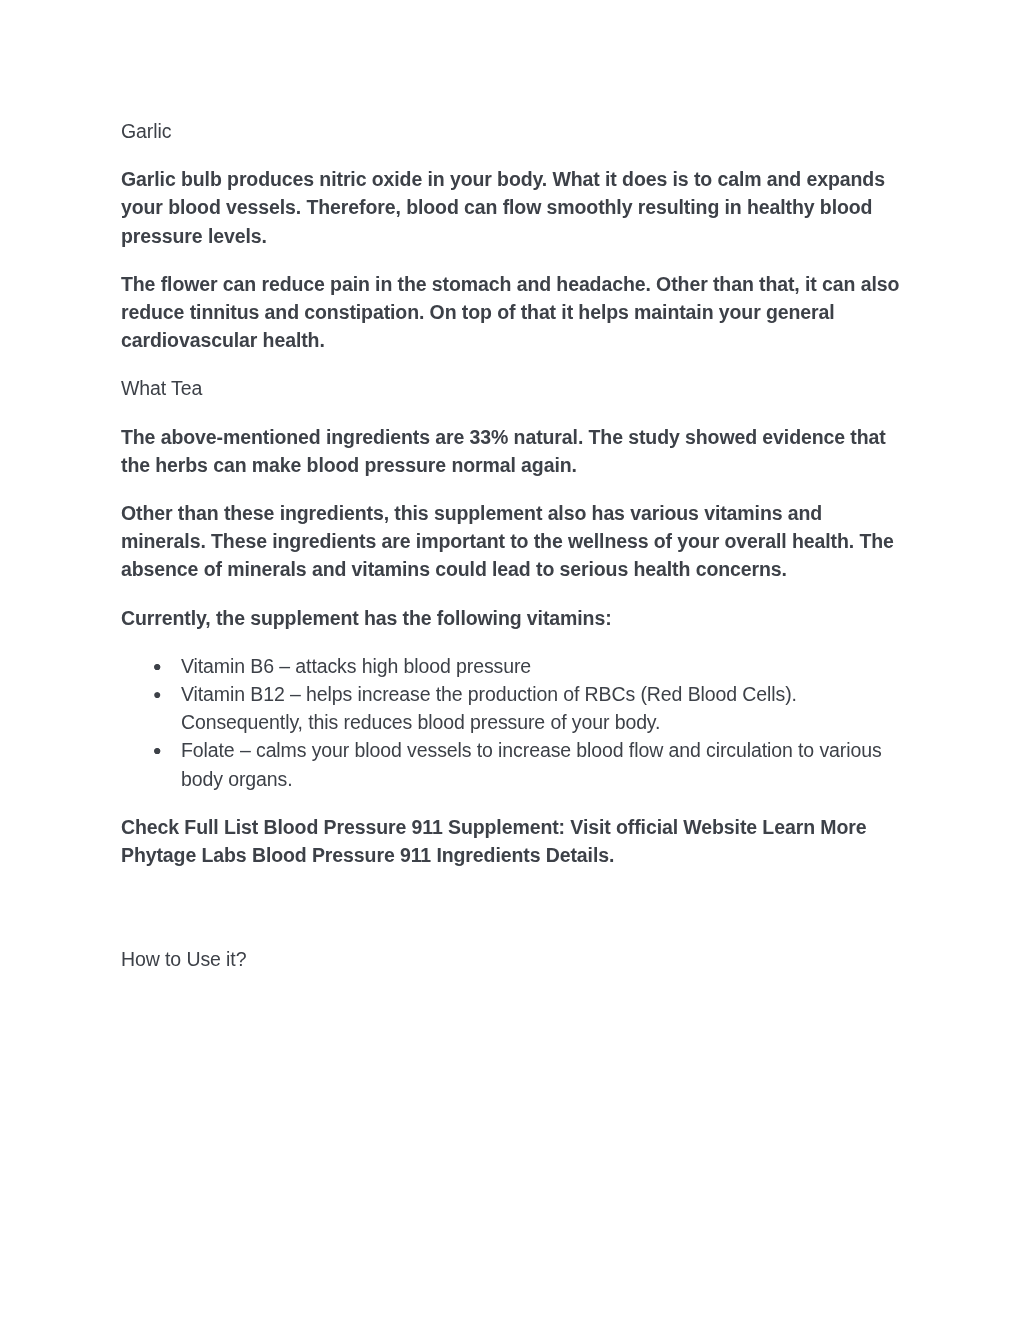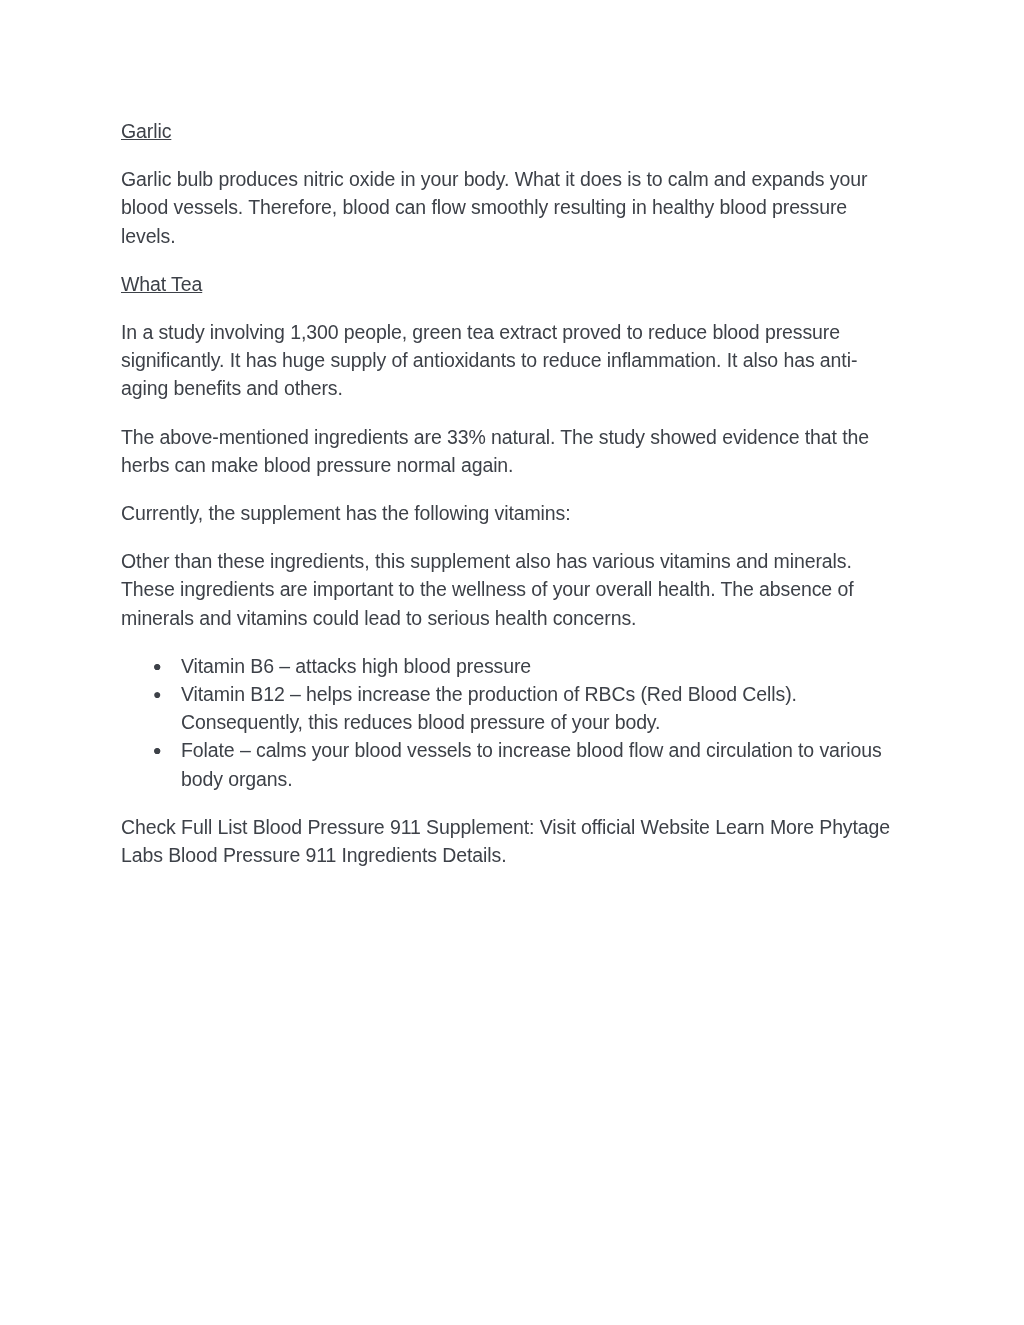--- a/index.html
+++ b/index.html
@@ -19,24 +19,24 @@
     position: absolute;
     left: 121px;
     top: 117px;
     width: 780px;
     font-size: 19.5px;
     line-height: 28.2px;
     letter-spacing: -0.1px;
   }
   .heading {
     margin: 0 0 20px 0;
-    text-decoration: underline;
   }
   .para {
     margin: 0 0 20px 0;
+    font-weight: bold;
   }
   .bullets {
     list-style: none;
     margin: 0 0 20px 0;
     padding: 0 0 0 60px;
   }
   .bullets li {
     position: relative;
     margin: 0;
   }
@@ -54,27 +54,27 @@
   }
 </style>
 </head>
 <body>
 
 <div class="page">
 
   <p class="heading">Garlic</p>
   <p class="para">Garlic bulb produces nitric oxide in your body. What it does is to calm and expands your blood vessels. Therefore, blood can flow smoothly resulting in healthy blood pressure levels.</p>
 
+  <p class="para">The flower can reduce pain in the stomach and headache. Other than that, it can also reduce tinnitus and constipation. On top of that it helps maintain your general cardiovascular health.</p>
 
   <p class="heading">What Tea</p>
-  <p class="para">In a study involving 1,300 people, green tea extract proved to reduce blood pressure significantly. It has huge supply of antioxidants to reduce inflammation. It also has anti-aging benefits and others.</p>
 
   <p class="para">The above-mentioned ingredients are 33% natural. The study showed evidence that the herbs can make blood pressure normal again.</p>
+  <p class="para">Other than these ingredients, this supplement also has various vitamins and minerals. These ingredients are important to the wellness of your overall health. The absence of minerals and vitamins could lead to serious health concerns.</p>
   <p class="para">Currently, the supplement has the following vitamins:</p>
-  <p class="para">Other than these ingredients, this supplement also has various vitamins and minerals. These ingredients are important to the wellness of your overall health. The absence of minerals and vitamins could lead to serious health concerns.</p>
 
   <ul class="bullets">
     <li>
       <span class="bullet">●</span>
     </li>
     <li>
       <span class="bullet">●</span>
       <span>Vitamin B6 – attacks high blood pressure</span>
     </li>
     <li>
@@ -87,14 +87,15 @@
     <li>
       <span class="bullet">●</span>
       <span>Folate – calms your blood vessels to increase blood flow and circulation to various body organs.</span>
     </li>
   </ul>
 
   <p class="para">Check Full List Blood Pressure 911 Supplement: Visit official Website Learn More Phytage Labs Blood Pressure 911 Ingredients Details.</p>
 
   <div class="spacer"></div>
 
+  <p class="heading">How to Use it?</p>
 
 </div>
 
 </body></html>

